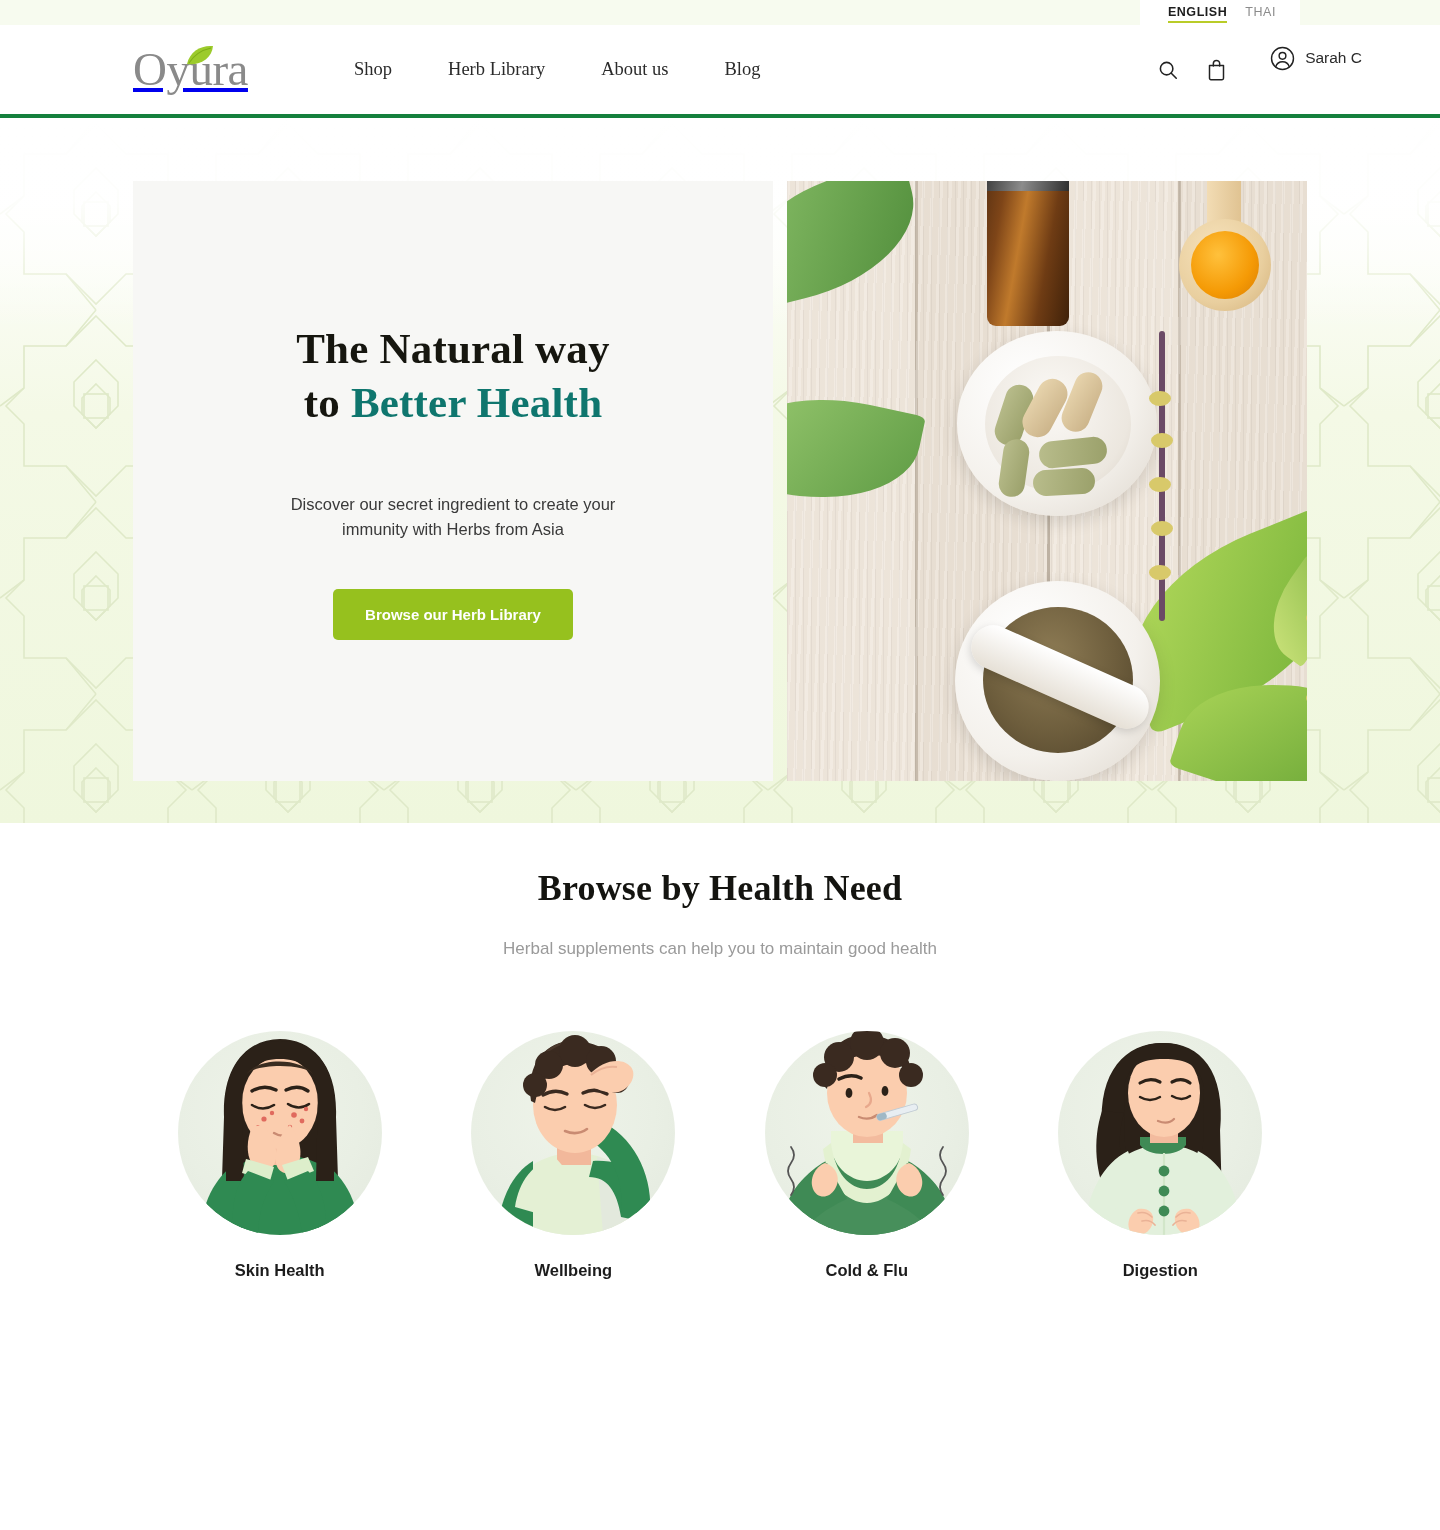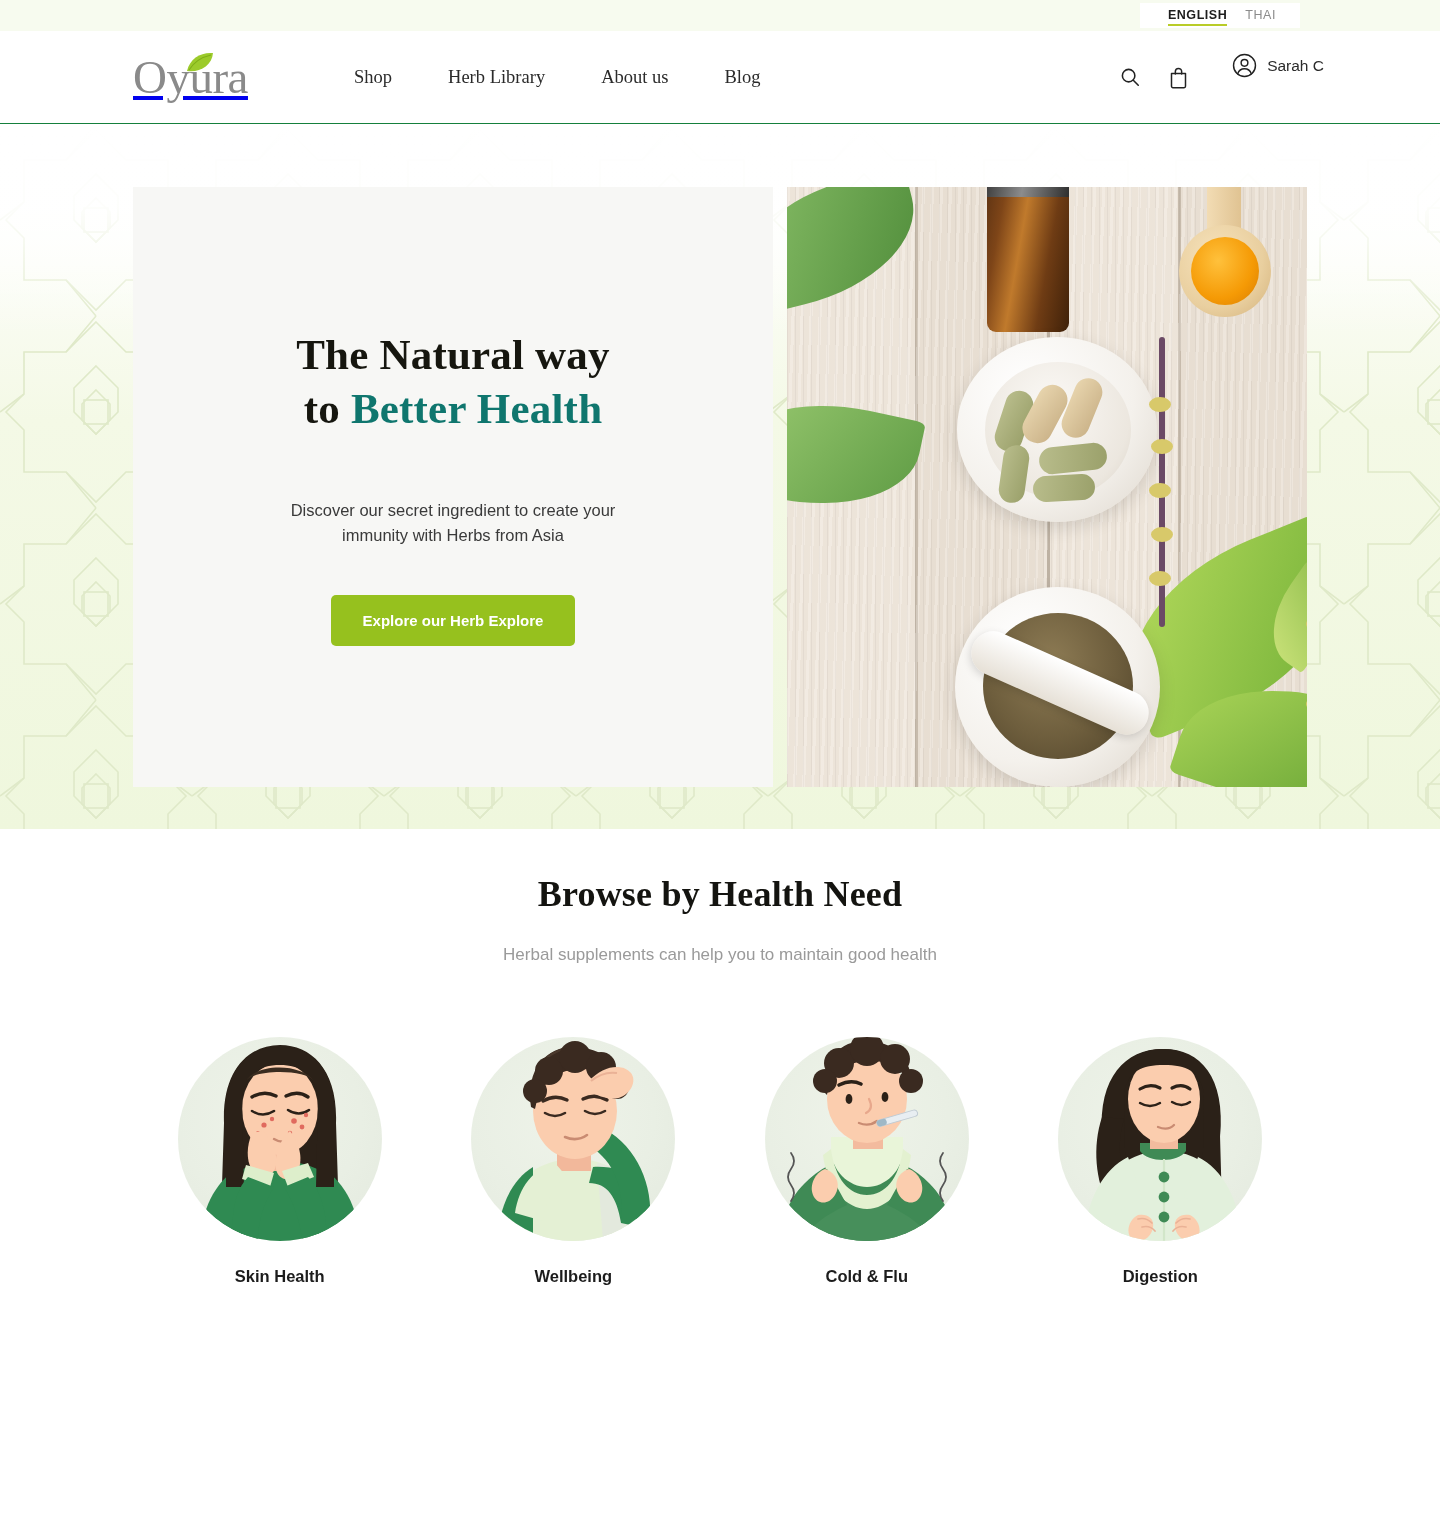--- a/index.html
+++ b/index.html
@@ -6,21 +6,21 @@
   html, body { width: 1440px; height: 1530px; }
   body {
     font-family: "Liberation Sans", sans-serif;
     background: #ffffff;
     overflow: hidden;
     position: relative;
   }
 
   
   .topbar {
-    height: 31px;
+    height: 25px;
     background: #f7fbef;
     display: flex;
     justify-content: flex-end;
     align-items: center;
     position: relative;
     z-index: 40;
   }
   .lang-wrap {
     background: #ffffff;
     height: 25px;
@@ -47,24 +47,24 @@
     position: absolute;
     left: 0; right: 0; bottom: 2px;
     height: 2px;
     background: #b9cc28;
   }
 
   
   header.site-header {
     height: 93px;
     background: #ffffff;
-    border-bottom: 1px solid #15803d;
+    border-bottom: 4px solid #15803d;
     display: flex;
     align-items: center;
-    padding: 0 116px 0 133px;
+    padding: 0 78px 0 133px;
     position: relative;
     z-index: 30;
   }
   .logo {
     position: relative;
     width: 135px;
     height: 52px;
     flex: none;
     margin-right: 58px;
     display: flex;
@@ -418,21 +418,21 @@
   <div class="hero-fade"></div>
 
   <div class="hero-card">
 
     <div class="hero-left">
       <h1 class="hero-title">
         <span>The Natural way</span><br>
         <span>to </span><span class="accent">Better Health</span>
       </h1>
       <p class="hero-sub">Discover our secret ingredient to create your immunity with Herbs from Asia</p>
-      <button class="hero-cta">Explore our Herb Explore</button>
+      <button class="hero-cta">Browse our Herb Library</button>
     </div>
 
     <div class="hero-photo">
       <div class="wood"></div>
       <div class="wood-grain"></div>
 
       <div class="leaf" style="left:-52px; top:0px; width:185px; height:110px; transform:rotate(-14deg);
                   background:linear-gradient(120deg,#8cc16a,#4f8c3a);"></div>
       <div class="leaf" style="left:-60px; top:215px; width:190px; height:105px; transform:rotate(12deg);
                   background:linear-gradient(120deg,#9ccb72,#5e9b44);"></div>

